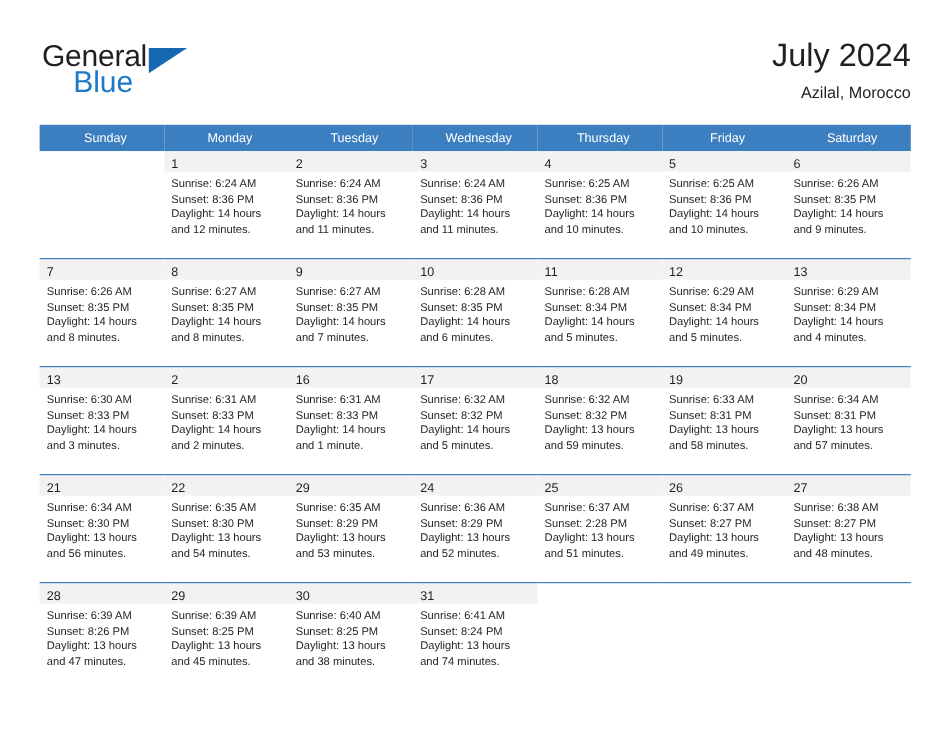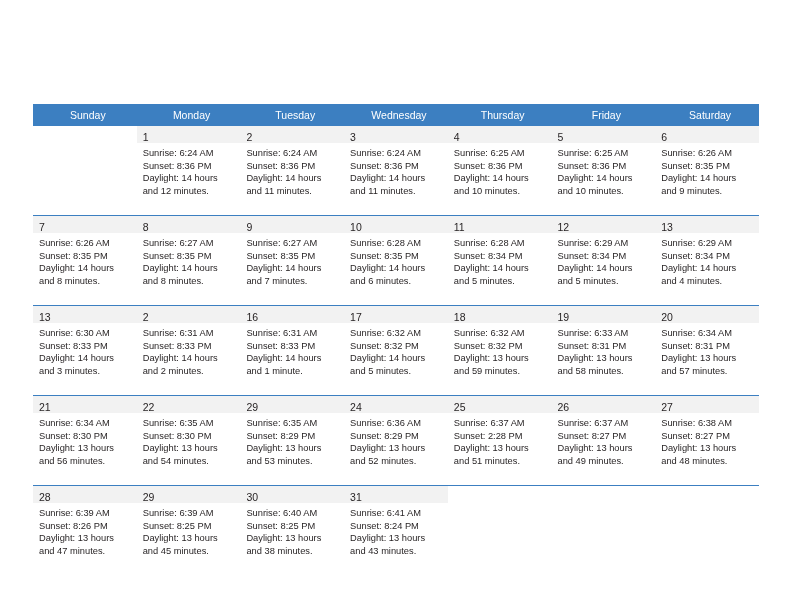--- a/index.html
+++ b/index.html
@@ -143,20 +143,34 @@
   }
   .dayinfo div {
     white-space: nowrap;
   }
 </style>
 </head>
 <body>
 
 <div class="page">
 
+  <div class="topbar">
+
+    <div class="logo">
+      <span class="logo-general">General</span>
+      <span class="logo-triangle"></span>
+      <span class="logo-blue">Blue</span>
+    </div>
+
+    <div class="title-block">
+      <h1 class="cal-title">July 2024</h1>
+      <p class="cal-subtitle">Azilal, Morocco</p>
+    </div>
+
+  </div>
 
   <table class="calendar">
     <thead>
       <tr>
         <th>Sunday</th>
         <th>Monday</th>
         <th>Tuesday</th>
         <th>Wednesday</th>
         <th>Thursday</th>
         <th>Friday</th>
@@ -514,21 +528,21 @@
               </div>
             </div>
           </td>
           <td>
             <div class="daycell">
               <div class="daynum-band"><span class="daynum">31</span></div>
               <div class="dayinfo">
                 <div>Sunrise: 6:41 AM</div>
                 <div>Sunset: 8:24 PM</div>
                 <div>Daylight: 13 hours</div>
-                <div>and 43 minutes.</div>
+                <div>and 74 minutes.</div>
               </div>
             </div>
           </td>
           <td>
             <div class="daycell empty">
               <div class="daynum-band"><span class="daynum"></span></div>
               <div class="dayinfo">
                 <div></div>
                 <div></div>
                 <div></div>

